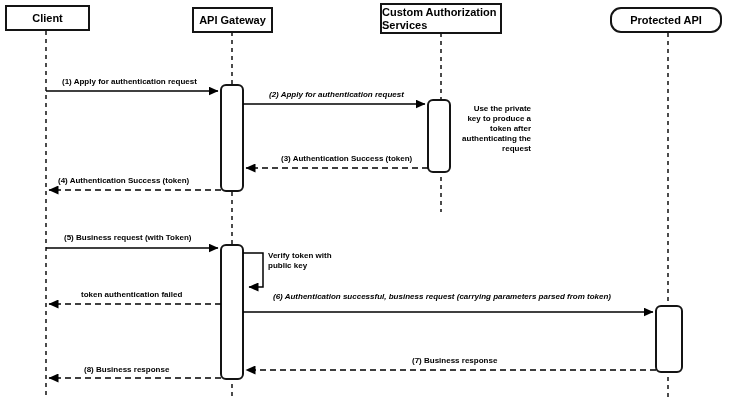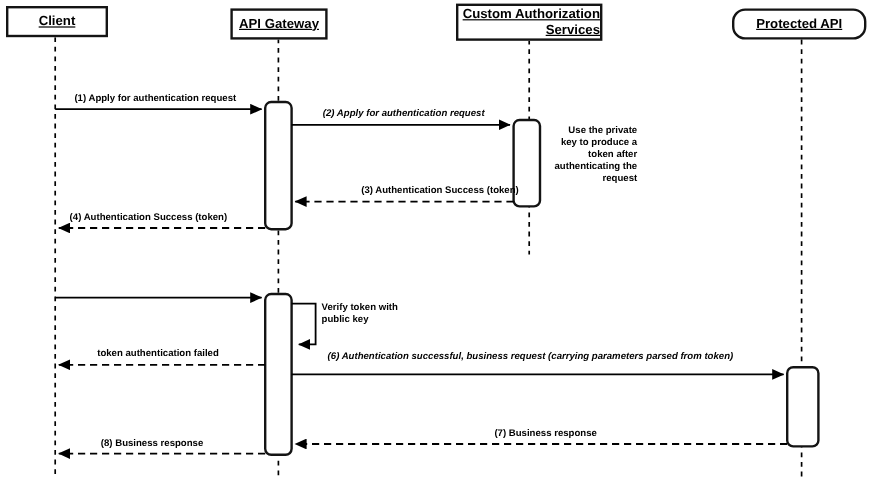--- a/index.html
+++ b/index.html
@@ -4,21 +4,21 @@
 <style>
   html,body{margin:0;padding:0;background:#ffffff;}
   .stage{
     position:relative;width:738px;height:401px;background:#ffffff;
     font-family:"Liberation Sans",sans-serif;color:#000;overflow:hidden;
   }
   .stage svg{position:absolute;left:0;top:0;}
   .participant{
     position:absolute;display:flex;align-items:center;justify-content:center;
     background:#ffffff;border:2px solid #141414;box-sizing:border-box;
-    font-size:11px;font-weight:700;text-align:right;line-height:13px;text-decoration:underline;
+    font-size:11px;font-weight:700;text-align:left;line-height:13px;
   }
   .msg-label{
     position:absolute;font-size:8px;font-weight:700;white-space:nowrap;
     line-height:10px;
   }
   .wrap-label{white-space:normal;}
   .note-label{
     position:absolute;font-size:8px;font-weight:700;line-height:10px;text-align:right;
   }
 </style>
@@ -64,22 +64,23 @@
   </div>
   <div class="participant" style="left:192px;top:7px;width:81px;height:26px;">
     <span>API Gateway</span>
   </div>
   <div class="participant" style="left:610px;top:7px;width:112px;height:26px;border-radius:11px;">
     <span>Protected API</span>
   </div>
 
   <div class="msg-label" style="left:62px;top:77px;">(1) Apply for authentication request</div>
   <div class="msg-label" style="left:269px;top:90px;font-style:italic;">(2) Apply for authentication request</div>
-  <div class="msg-label" style="left:281px;top:154px;margin-left:20px;">(3) Authentication Success (token)</div>
+  <div class="msg-label" style="left:281px;top:154px;">(3) Authentication Success (token)</div>
   <div class="msg-label" style="left:58px;top:176px;">(4) Authentication Success (token)</div>
+  <div class="msg-label" style="left:64px;top:233px;">(5) Business request (with Token)</div>
   <div class="msg-label wrap-label" style="left:268px;top:251px;width:66px;">Verify token with public key</div>
   <div class="msg-label" style="left:81px;top:290px;">token authentication failed</div>
   <div class="msg-label" style="left:273px;top:292px;font-style:italic;">(6) Authentication successful, business request (carrying parameters parsed from token)</div>
   <div class="msg-label" style="left:412px;top:356px;">(7) Business response</div>
   <div class="msg-label" style="left:84px;top:365px;">(8) Business response</div>
 
   <div class="note-label" style="left:461px;top:104px;width:70px;">Use the private key to produce a token after authenticating the request</div>
 
 </div>
 

